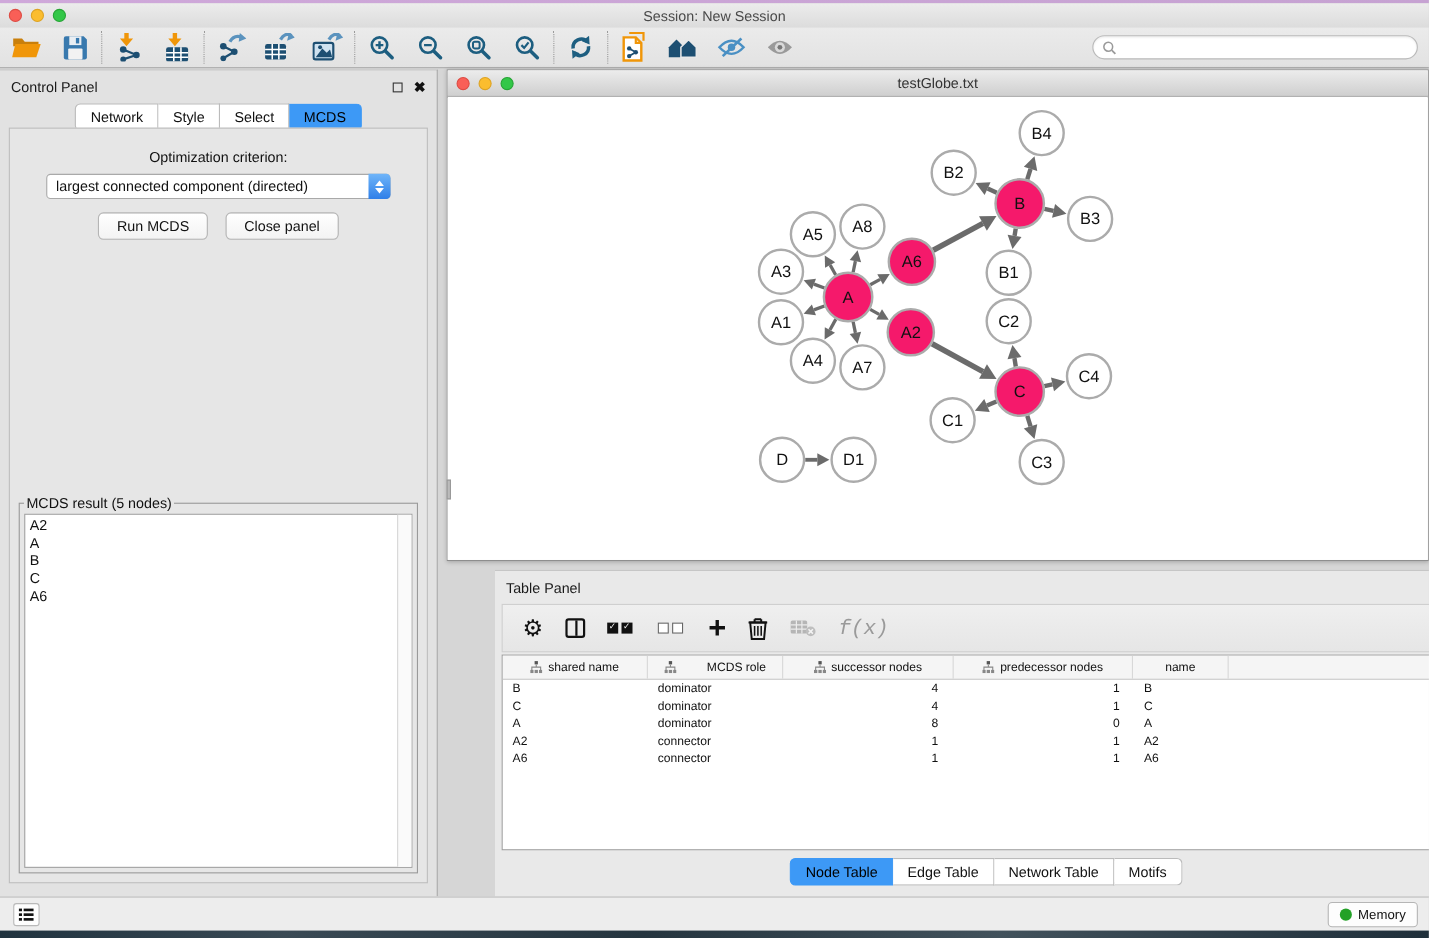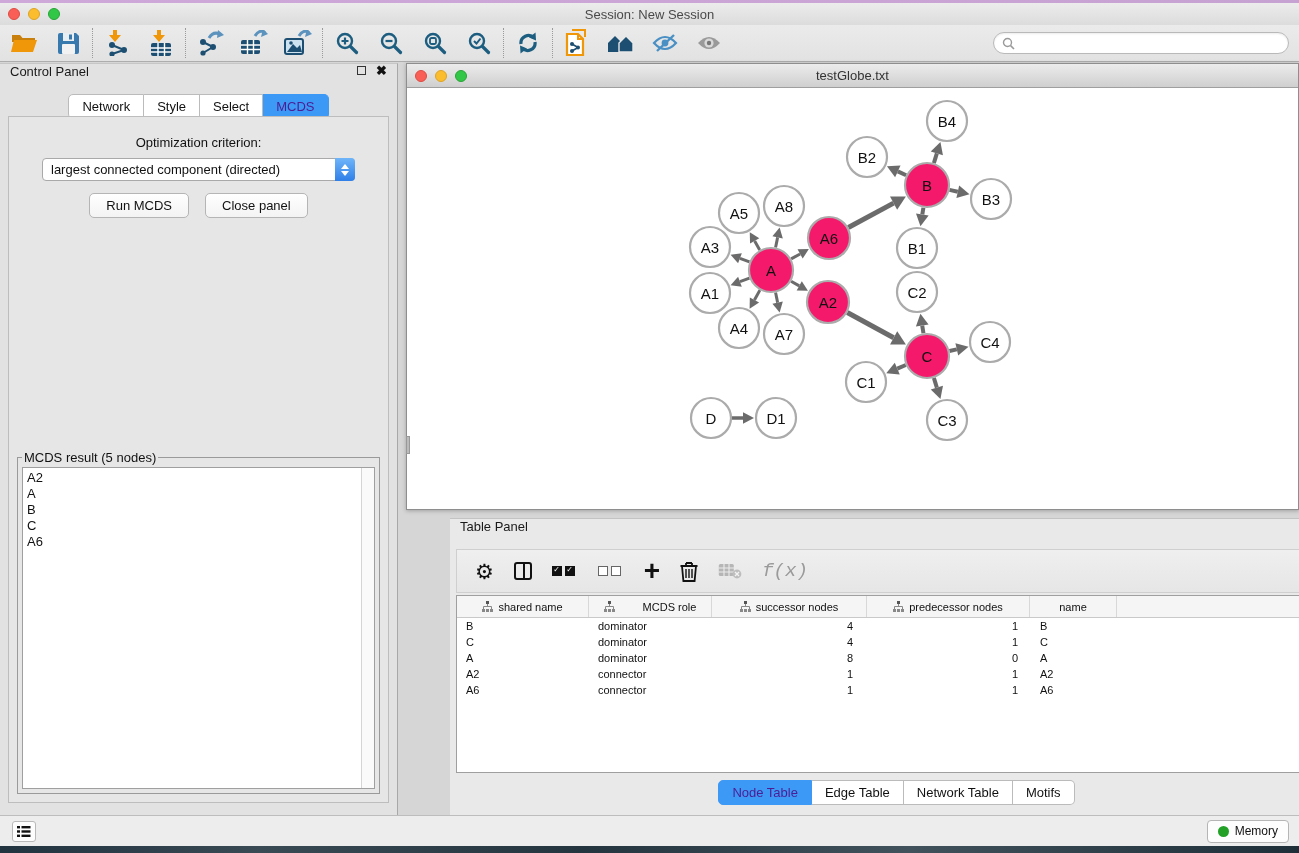--- a/index.html
+++ b/index.html
@@ -27,32 +27,32 @@
   .tbtn { width:30px; height:28px; display:flex; align-items:center; justify-content:center; cursor:default; }
   .search-wrap { margin-left:auto; margin-right:10px; }
   .search-box { width:296px; height:22px; border:1px solid #b9b9b9; border-radius:12px;
     background:#fff; display:flex; align-items:center; padding:0 8px;
     box-shadow:inset 0 1px 2px rgba(0,0,0,.08); }
   .search-box input { border:none; outline:none; flex:1; font-size:12px; background:transparent; margin-left:5px; }
 
   
   .control-panel { position:absolute; left:0; top:63px; width:398px; height:752px;
     background:#e2e2e2; border-right:1px solid #a8a8a8; border-top:1px solid #c6c6c6; }
-  .panel-header { height:30px; display:flex; align-items:flex-start; padding:0 10px;gap:15px; }
+  .panel-header { height:30px; display:flex; align-items:center; padding:0 10px;gap:15px; }
   .panel-title { font-size:13px; color:#1a1a1a; }
   .panel-ctrls { margin-left:auto; display:flex; gap:10px; align-items:center; }
   .float-btn { width:9px; height:9px; border:1.5px solid #333; display:inline-block; }
   .close-btn { font-size:13px; font-weight:bold; color:#111; line-height:1; }
 
   .seg-tabs { display:flex; justify-content:center; }
   .seg-tab { font-size:13px; padding:4px 13px; background:#fff; border:1px solid #bbb;
     border-left:none; color:#111; cursor:default; }
   .seg-tab:first-child { border-left:1px solid #bbb; border-radius:5px 0 0 5px; }
   .seg-tab:last-child { border-radius:0 5px 5px 0; }
-  .seg-tab.active { background:#3d99f6; border-color:#3d99f6; color:#4c1d95; }
+  .seg-tab.active { background:#3d99f6; border-color:#3d99f6; color:#000000; }
 
   .cp-content { position:absolute; left:8px; right:8px; top:52px; bottom:12px;
     background:#e6e6e6; border:1px solid #bdbdbd; }
   .opt-label { text-align:center; font-size:13px; margin-top:18px; color:#111; }
   .dropdown { position:relative; margin:8px auto 0; width:313px; height:23px; background:#fff;
     border:1px solid #a9a9a9; border-radius:4px; display:flex; align-items:center; }
   .dropdown .value { font-size:13px; padding-left:8px; color:#111; flex:1; white-space:nowrap; overflow:hidden; }
   .dd-stepper { width:20px; height:23px; margin-right:-1px; border-radius:0 4px 4px 0;
     background:linear-gradient(#6fb5f9,#2f7fe8); display:flex; flex-direction:column;
     align-items:center; justify-content:center; gap:2px; }

